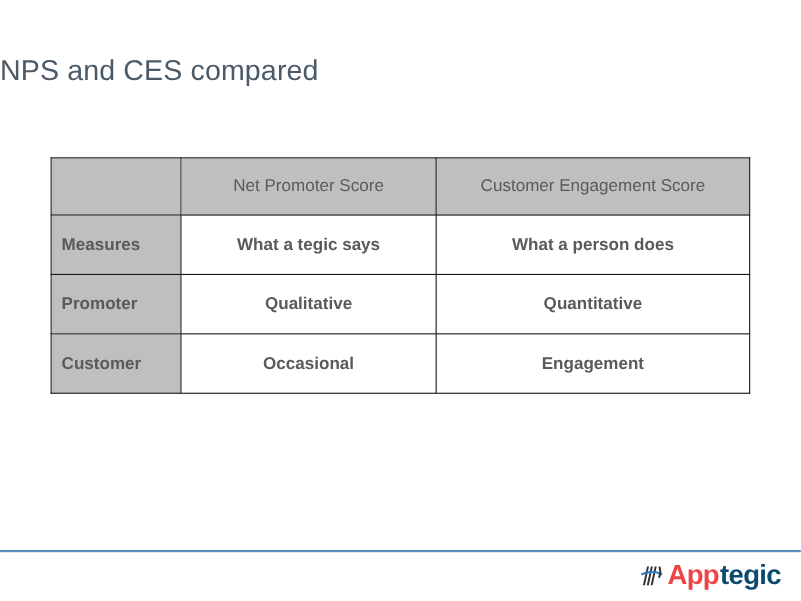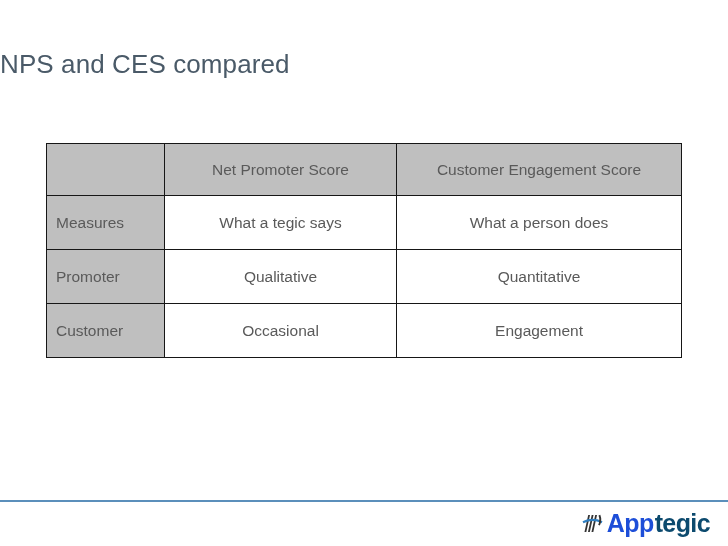--- a/index.html
+++ b/index.html
@@ -66,20 +66,21 @@
   #comparison-table thead th.corner-cell {
     text-align: left;
   }
 
   
   #comparison-table tbody td {
     height: 53px;
     background: #ffffff;
     text-align: center;
     vertical-align: middle;
+    font-weight: bold;
   }
   #comparison-table tbody td.row-label {
     background: #bfbfbf;
     text-align: left;
     padding-left: 9px;
   }
 
   
   #footer-rule {
     position: absolute;
@@ -104,21 +105,21 @@
     width: 26px;
     height: 26px;
     flex: 0 0 auto;
   }
   .brand-word {
     font-size: 25px;
     line-height: 26px;
     font-weight: 700;
     letter-spacing: -0.6px;
   }
-  .brand-word.primary   { color: #1d4ed8; }
+  .brand-word.primary   { color: #ef4444; }
   .brand-word.secondary { color: #0c4a6e; }
 </style>
 </head>
 <body>
 
 <div id="slide-title">NPS and CES compared</div>
 
 <table id="comparison-table">
   <colgroup>
     <col class="col-label">

